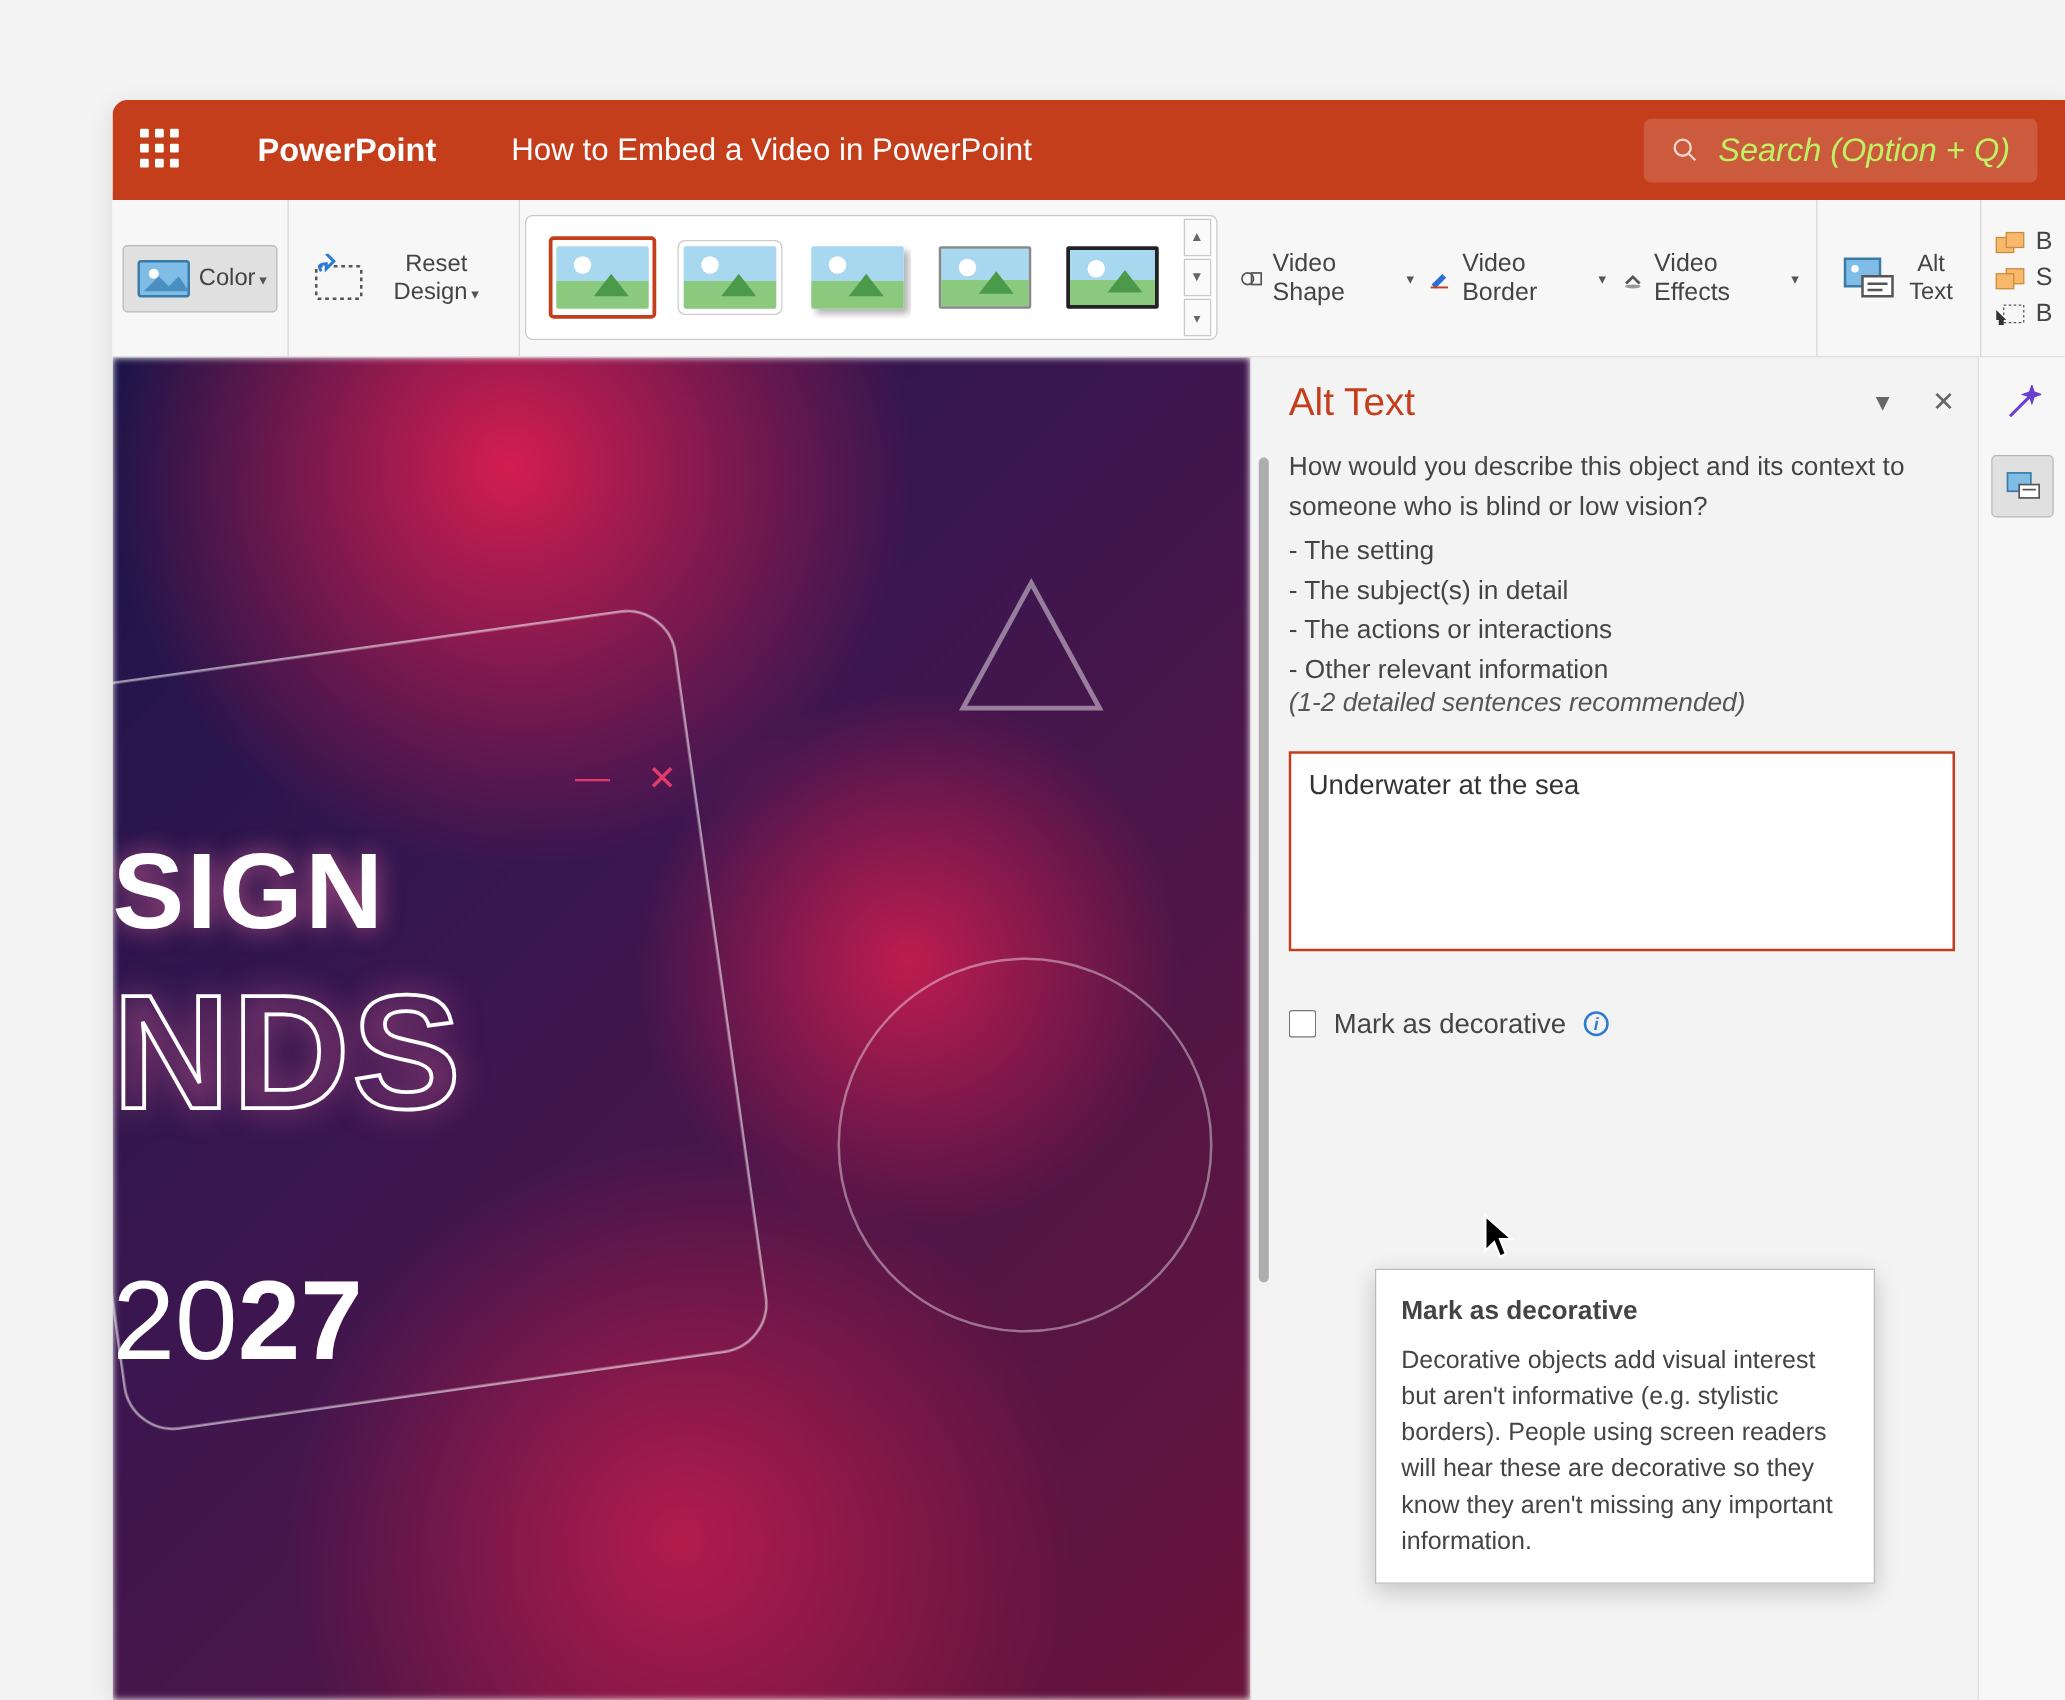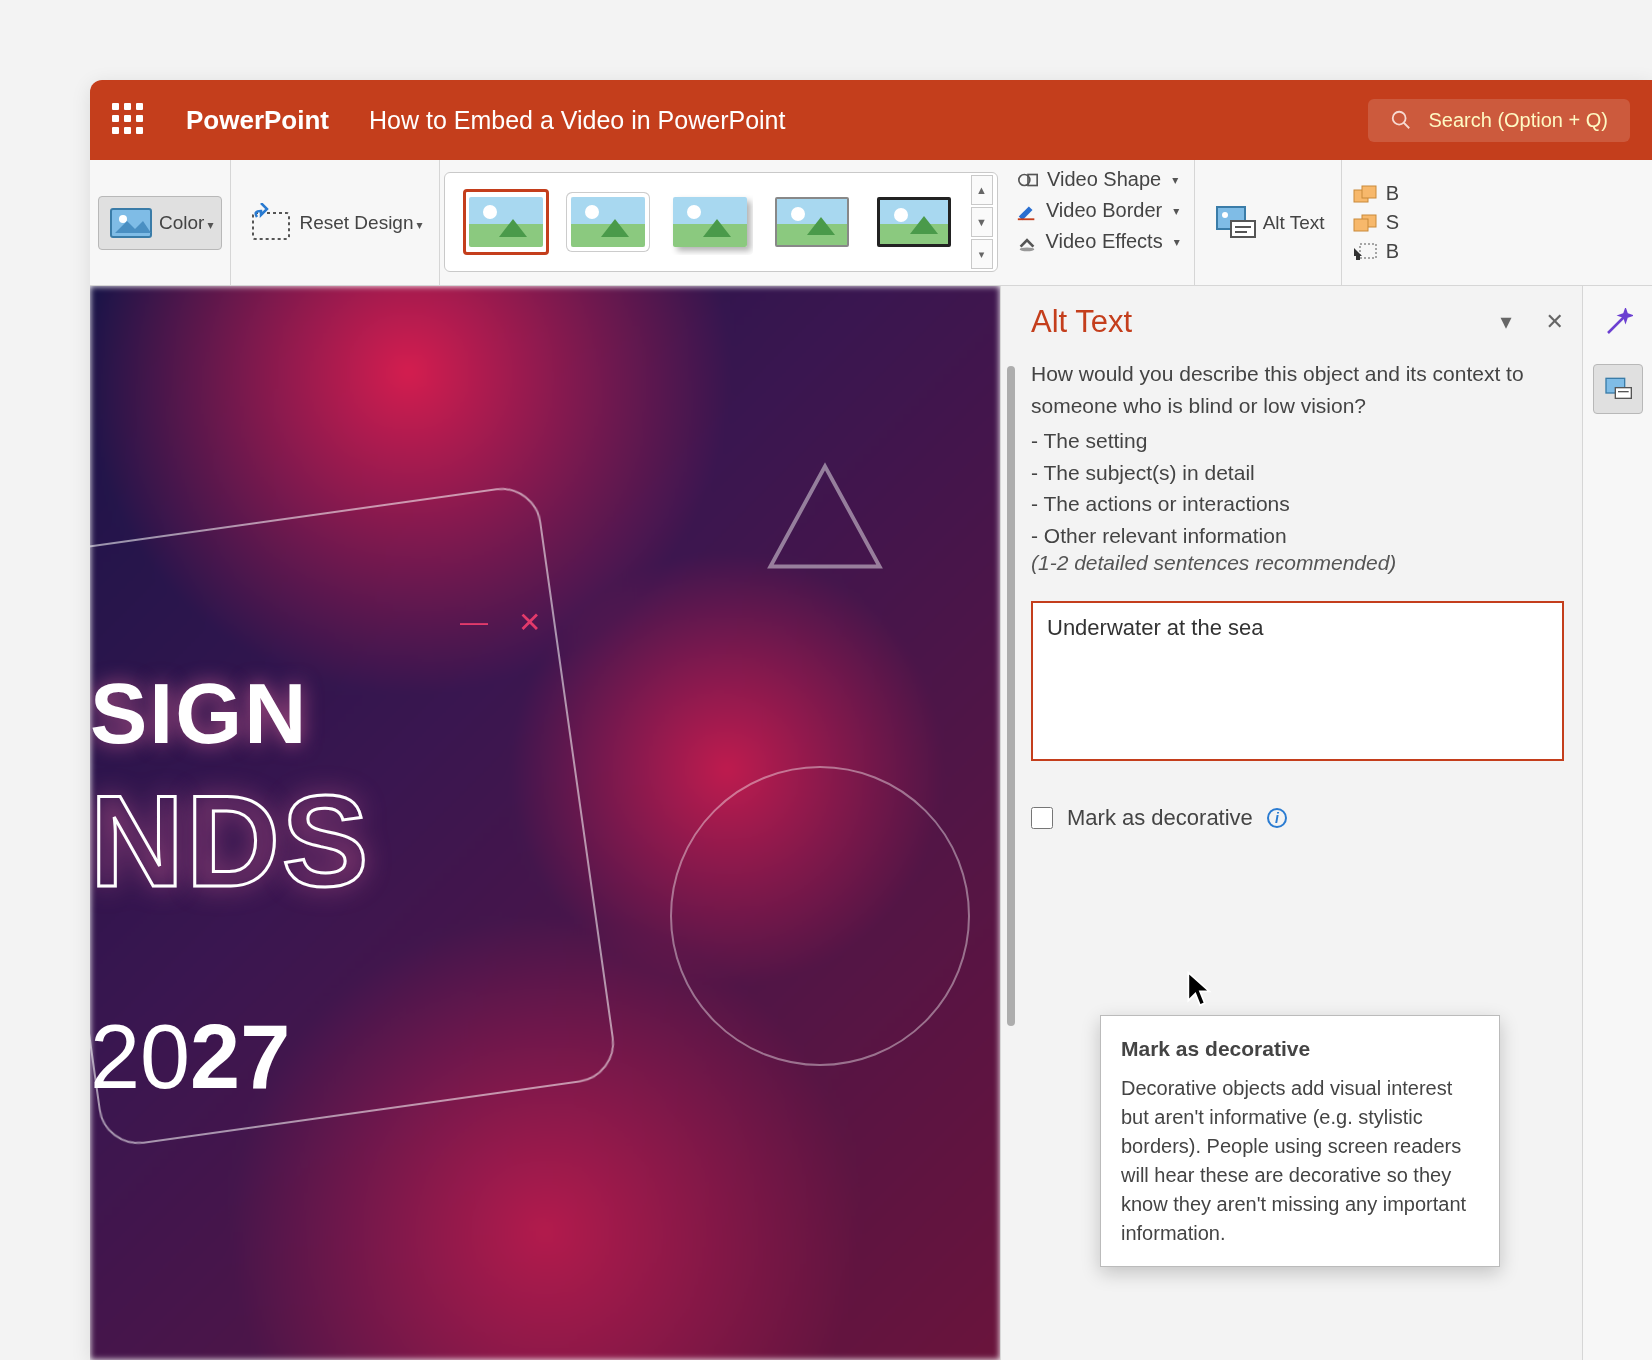--- a/index.html
+++ b/index.html
@@ -21,44 +21,45 @@
       border-radius: 12px 0 0 0;
       overflow: hidden;
       box-shadow: 0 4px 20px rgba(0,0,0,0.1);
     }
     .titlebar {
       height: 80px;
       background: #c43e1c;
       display: flex;
       align-items: center;
       padding: 0 22px;
-      gap: 40px;
+      gap: 60px;
     }
     .app-launcher {
       width: 34px; height: 34px;
       display: grid;
       grid-template-columns: repeat(3, 7px);
       grid-template-rows: repeat(3, 7px);
       gap: 5px;
       cursor: pointer;
     }
     .app-launcher span { background: #fff; border-radius: 1px; }
     .app-name { color: #fff; font-weight: 600; font-size: 26px; }
     .doc-title { color: #fff; font-size: 25px; }
     .search-box {
       margin-left: auto;
       background: rgba(255,255,255,0.15);
       border-radius: 6px;
       padding: 10px 22px;
       display: flex;
       align-items: center;
       gap: 16px;
-      color: #fef9c3;
-      font-size: 20px;
+      color: #bef264;
+      font-size: 26px;
       min-width: 250px;
+      font-style: italic;
     }
     .search-icon-svg { width: 22px; height: 22px; }
 
     .ribbon {
       height: 126px;
       background: #f7f7f7;
       border-bottom: 1px solid #d6d6d6;
       display: flex;
       align-items: stretch;
     }
@@ -126,21 +127,22 @@
     }
     .gallery-spinner {
       display:flex; flex-direction:column; gap:2px; margin-left:6px;
     }
     .gallery-spinner div {
       width:22px; height:30px; border:1px solid #c9c9c9;
       display:flex; align-items:center; justify-content:center;
       font-size:11px; color:#666; cursor:pointer; background:#fafafa;
     }
     .format-options {
-      display:flex; flex-direction:column; gap:4px; padding:6px 10px;
+      display:flex; flex-direction:row; gap:4px; padding:6px 10px;
+      justify-content:center;
     }
     .format-row {
       display:flex; align-items:center; gap:8px;
       font-size:20px; color:#444; cursor:pointer;
       padding:2px 4px;
     }
     .format-row svg { width:22px; height:22px; }
 
     .shapes-group { display:flex; flex-direction:column; gap:6px; padding:8px 10px; justify-content:center; }
     .shapes-row { display:flex; align-items:center; gap:6px; cursor:pointer; font-size:20px; color:#444; }

